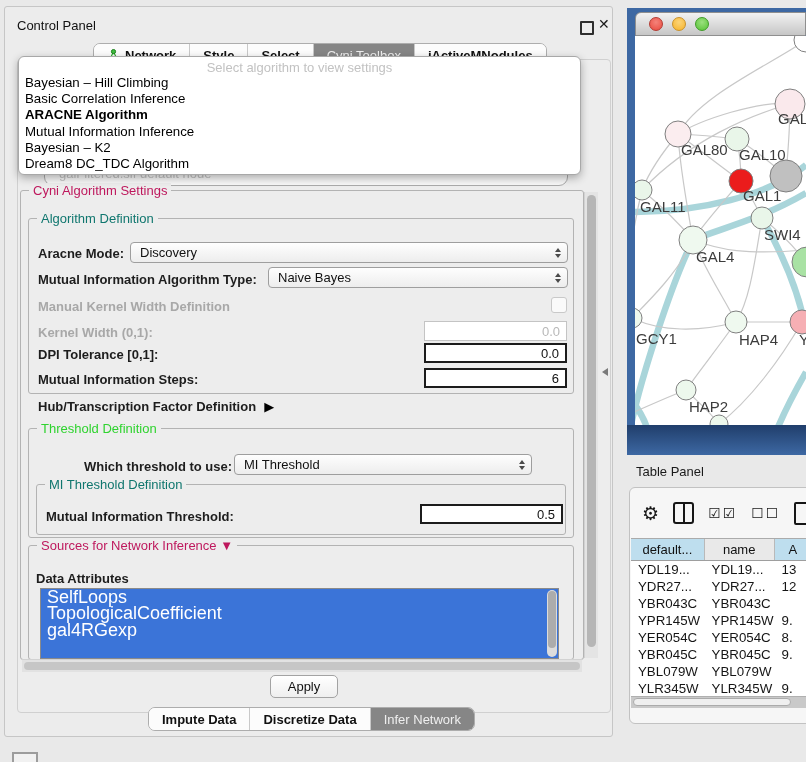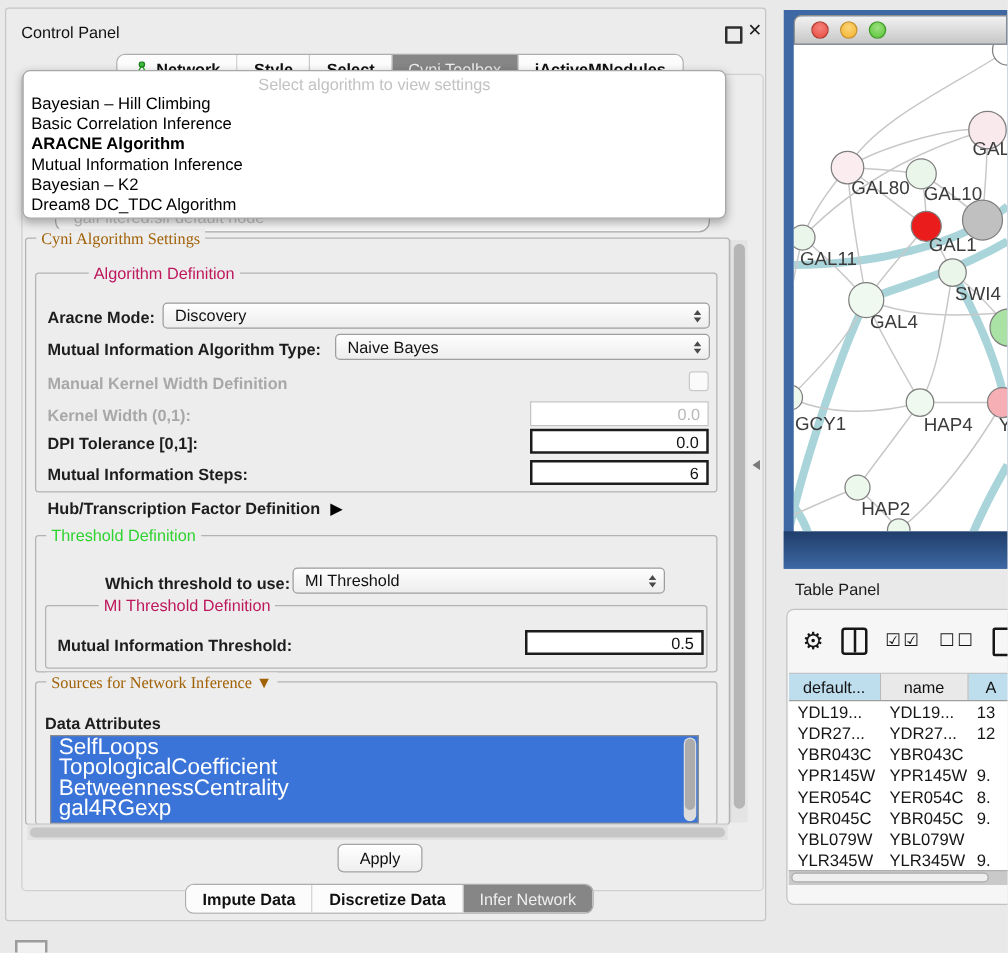--- a/index.html
+++ b/index.html
@@ -29,22 +29,22 @@
                 background:#F7F7F7;font-size:13px;color:#C2C2C2;line-height:26px;padding-left:14px;box-sizing:border-box;}
   
   .popup{left:18px;top:56px;width:561px;height:117px;background:#FFFFFF;border:1px solid #A8A8A8;
          border-radius:6px;box-shadow:0 3px 8px rgba(0,0,0,.3);z-index:40;}
   .popup-prompt{margin-top:3px;text-align:center;font-size:13px;color:#C2C2C2;}
   .popup-item{font-size:13.3px;color:#000;line-height:16.2px;padding-left:6px;white-space:nowrap;}
   .popup-item.bold{font-weight:bold;}
   
   .group{border:1px solid #B3B3B3;border-radius:3px;}
   .gtitle{position:absolute;top:-8px;left:8px;background:#EDEDED;padding:0 4px;font-size:13px;white-space:nowrap;}
-  .gtitle.black{color:#a16207;font-family:Liberation Serif, serif;}
-  .gtitle.blue{color:#be185d;margin-left:34px;}
+  .gtitle.black{color:#be185d;}
+  .gtitle.blue{color:#0f766e;}
   .gtitle.green{color:#2FD32F;}
   .lbl{font-size:13px;font-weight:bold;color:#1D1D1D;white-space:nowrap;}
   .lbl.disabled{color:#A8A8A8;}
   
   .combo{background:linear-gradient(#FEFEFE,#EDEDED);border:1px solid #9E9E9E;border-radius:4px;
          font-size:13px;color:#111;display:flex;align-items:center;padding-left:9px;box-sizing:border-box;}
   .combo .stepper{margin-left:auto;margin-right:6px;display:flex;flex-direction:column;gap:2px;align-items:center;}
   .tri-up{width:0;height:0;border-left:3.5px solid transparent;border-right:3.5px solid transparent;border-bottom:4.5px solid #4A4A4A;}
   .tri-dn{width:0;height:0;border-left:3.5px solid transparent;border-right:3.5px solid transparent;border-top:4.5px solid #4A4A4A;}
   
@@ -204,21 +204,20 @@
   <div class="abs lbl" style="left:46px;top:509px;">Mutual Information Threshold:</div>
   <div class="abs field active" style="left:420px;top:504px;width:143px;height:20px;">0.5</div>
 
   <div class="abs group" style="left:28px;top:545px;width:544px;height:113px;">
     <span class="gtitle black"><span>Sources for Network Inference</span> <span>▼</span></span>
   </div>
   <div class="abs lbl" style="left:36px;top:571px;">Data Attributes</div>
   <div class="abs attr-list" style="left:40px;top:588px;width:517px;height:69px;">
     <div class="attr-item">SelfLoops</div>
     <div class="attr-item">TopologicalCoefficient</div>
-    <div class="attr-item">BetweennessCentrality</div>
     <div class="attr-item">gal4RGexp</div>
     <div class="abs" style="right:1px;top:1px;width:10px;height:67px;background:#DCDCDC;border-radius:5px;">
       <div class="sb-thumb" style="left:1px;top:1px;width:8px;height:57px;background:#ACACAC;"></div>
     </div>
   </div>
 
   <div class="abs sb-track-v" style="left:584px;top:192px;width:13px;height:466px;">
     <div class="sb-thumb" style="left:2px;top:3px;width:9px;height:452px;"></div>
   </div>
   <div class="abs sb-track-h" style="left:22px;top:659px;width:560px;height:12px;">

